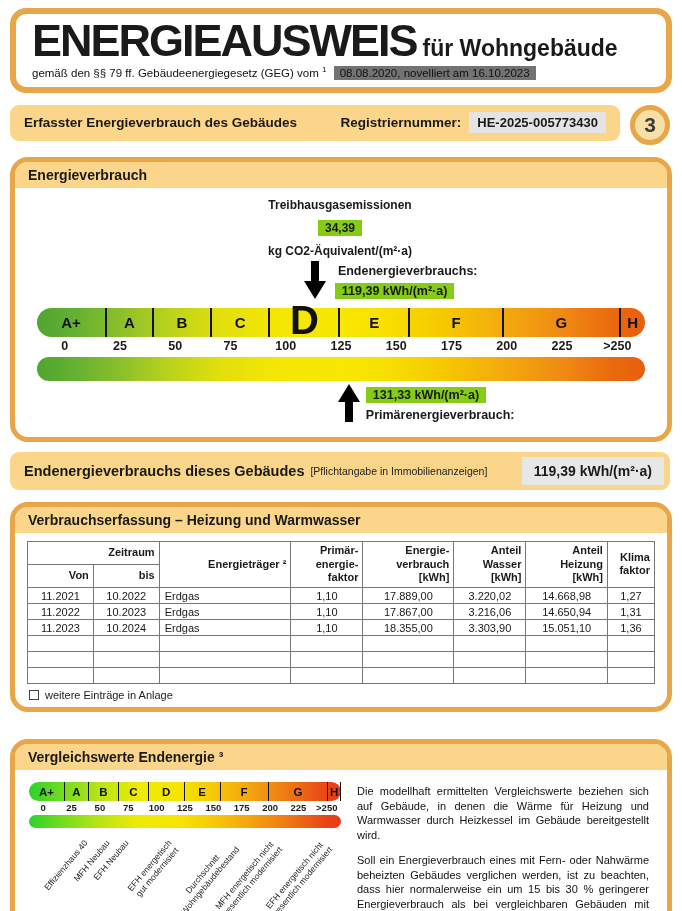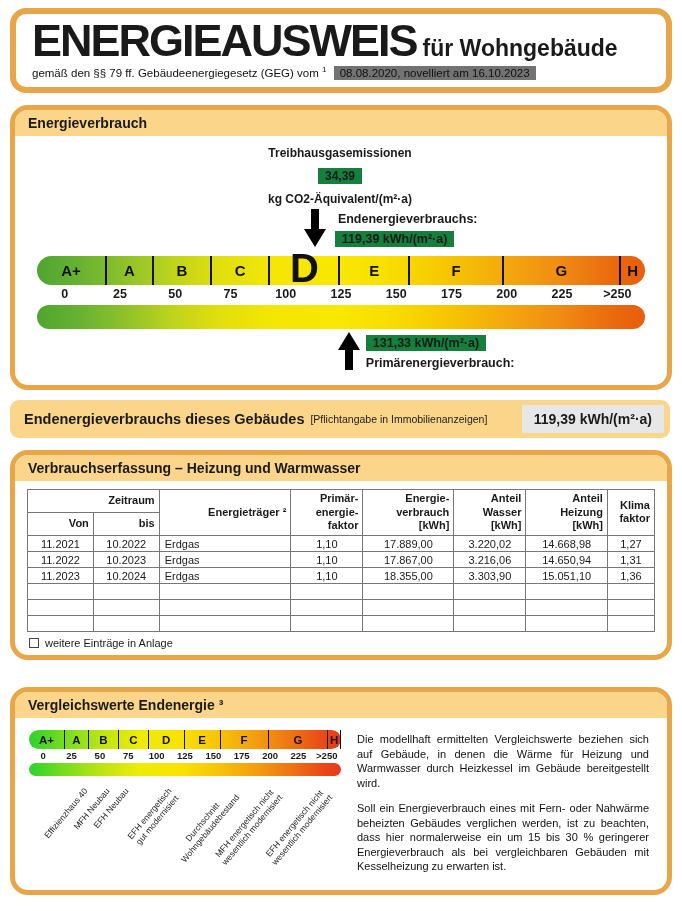--- a/index.html
+++ b/index.html
@@ -5,21 +5,21 @@
   * { box-sizing: border-box; }
   html,body { margin:0; padding:0; }
   body {
     width:682px; height:911px; background:#ffffff;
     font-family:"Liberation Sans", sans-serif; color:#1a1a1a;
     overflow:hidden;
   }
   .page { width:682px; height:911px; padding:8px 10px; position:relative; }
 
   
-  .chip { background:#15803d; padding:1px 7px; font-weight:bold; display:inline-block; }
+  .chip { background:#84cc16; padding:1px 7px; font-weight:bold; display:inline-block; }
   .rounded-section { border:5px solid #E8A648; border-radius:18px; background:#fff; overflow:hidden; }
   .section-header { background:#FAD58A; padding:5px 13px; font-weight:bold; font-size:14px; color:#1a1a1a; }
 
   
   .title-box { border:6px solid #E8A648; border-radius:16px; padding:4px 16px 8px; margin-bottom:12px; background:#fff; }
   .title-line { display:flex; align-items:baseline; }
   .main-title { font-size:45px; font-weight:bold; letter-spacing:-2px; line-height:1.0; }
   .sub-title  { font-size:23px; font-weight:bold; margin-left:6px; }
   .law-line { font-size:11.5px; margin-top:2px; color:#111; }
   .law-line sup { font-size:8px; }
@@ -115,20 +115,28 @@
       <span class="main-title">ENERGIEAUSWEIS</span>
       <span class="sub-title">für Wohngebäude</span>
     </div>
     <div class="law-line">
       <span>gemäß den §§ 79 ff. Gebäudeenergiegesetz (GEG) vom</span>
       <sup>1</sup>
       <span class="law-date">08.08.2020, novelliert am 16.10.2023</span>
     </div>
   </div>
 
+  <div class="register-row">
+    <div class="register-bar">
+      <span class="register-title">Erfasster Energieverbrauch des Gebäudes</span>
+      <span class="register-label">Registriernummer:</span>
+      <span class="register-value">HE-2025-005773430</span>
+    </div>
+    <div class="page-badge">3</div>
+  </div>
 
   <div class="rounded-section mb10">
     <div class="section-header">Energieverbrauch</div>
     <div class="energy-body">
 
       <div class="ghg-row">
         <span>Treibhausgasemissionen</span>
         <span class="chip">34,39</span>
         <span>kg CO2-Äquivalent/(m²·a)</span>
       </div>

